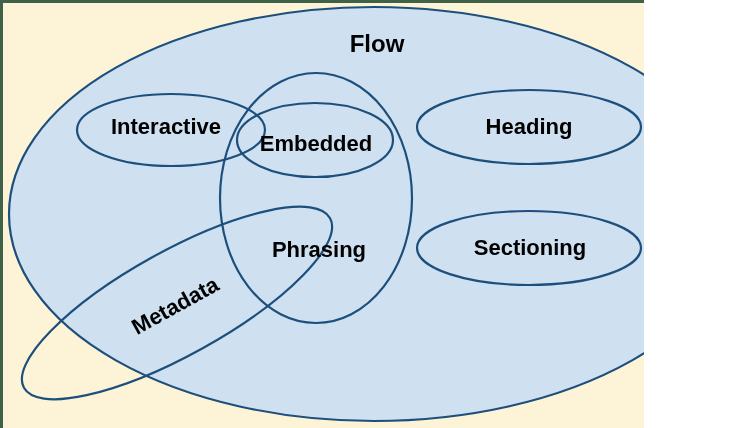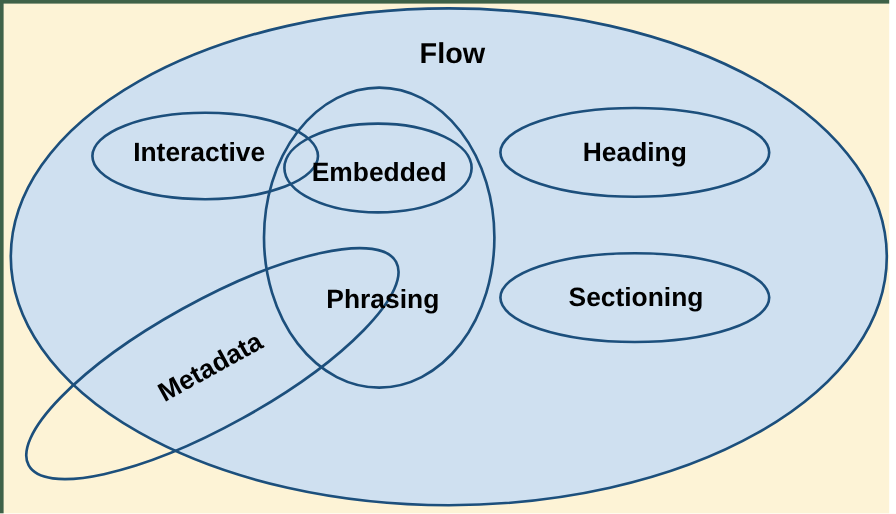--- a/index.html
+++ b/index.html
@@ -2,21 +2,21 @@
 <html><head>
 <meta charset="utf-8">
 <style>
   html, body {
     margin: 0;
     padding: 0;
     background: #ffffff;
   }
   #canvas {
     position: relative;
-    width: 741px;
+    width: 644px;
     height: 428px;
     background: #fdf3d6;
     box-sizing: border-box;
     border-top: 3px solid #3e6148;
     border-left: 3px solid #3e6148;
     overflow: hidden;
     font-family: "Liberation Sans", sans-serif;
   }
   #venn {
     position: absolute;

